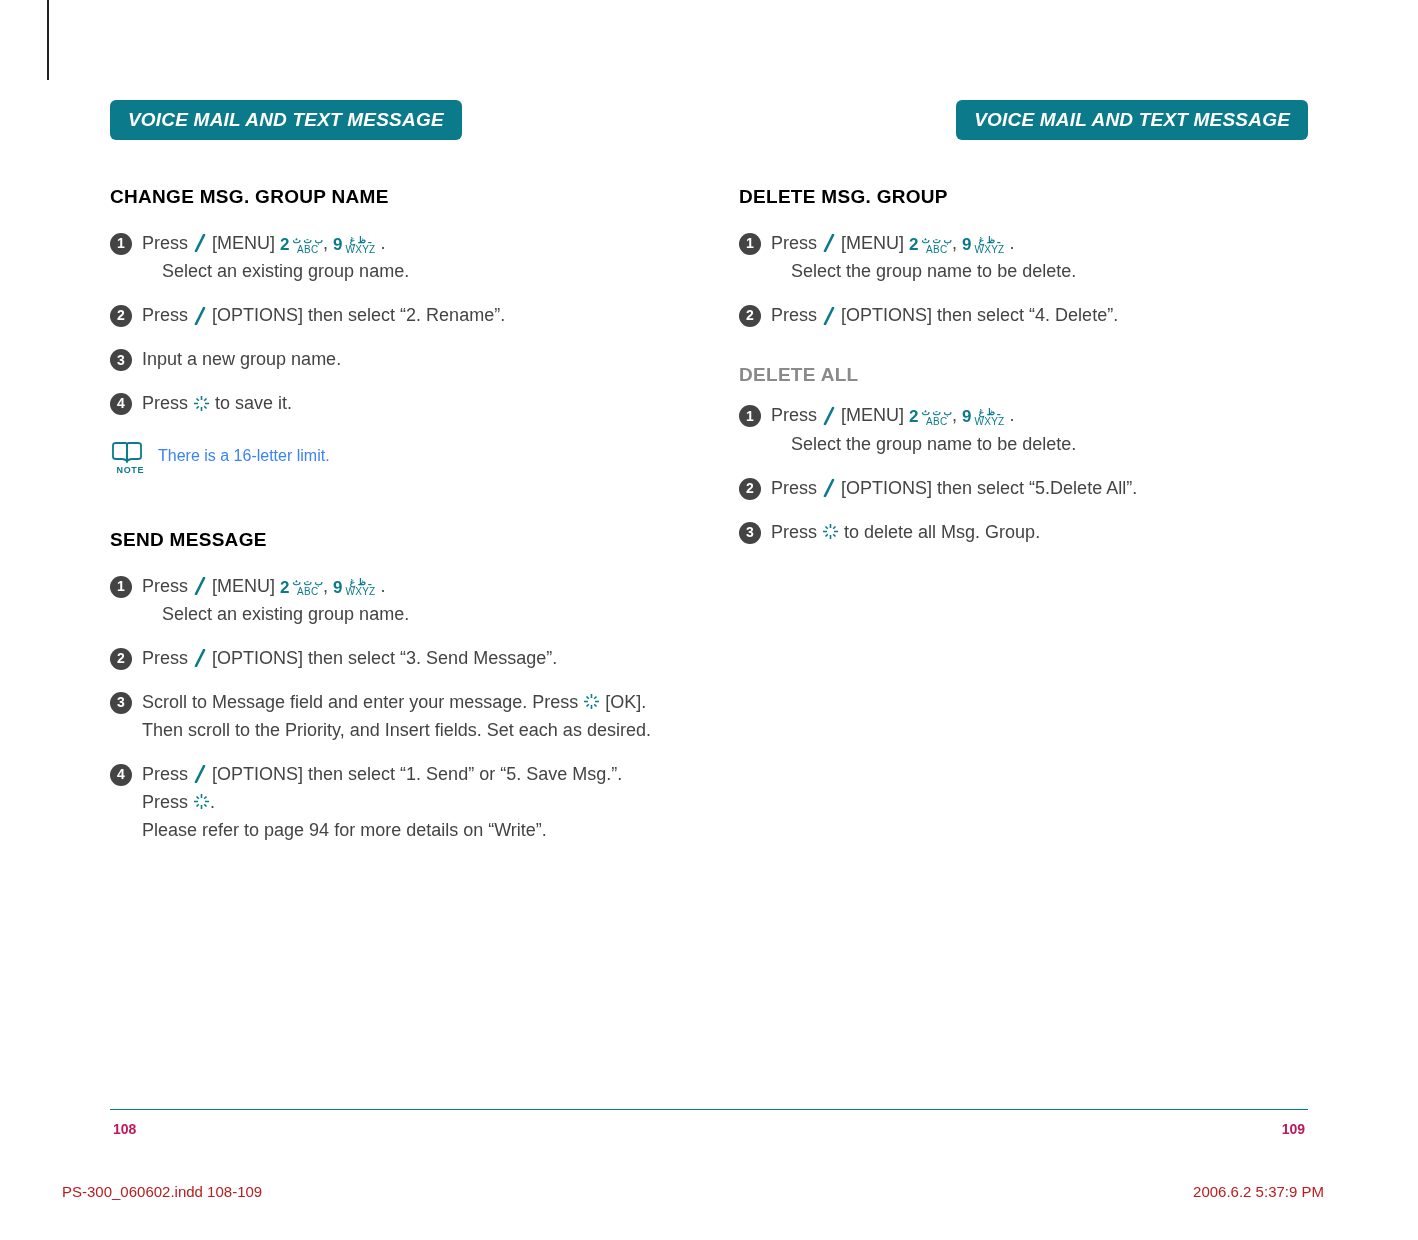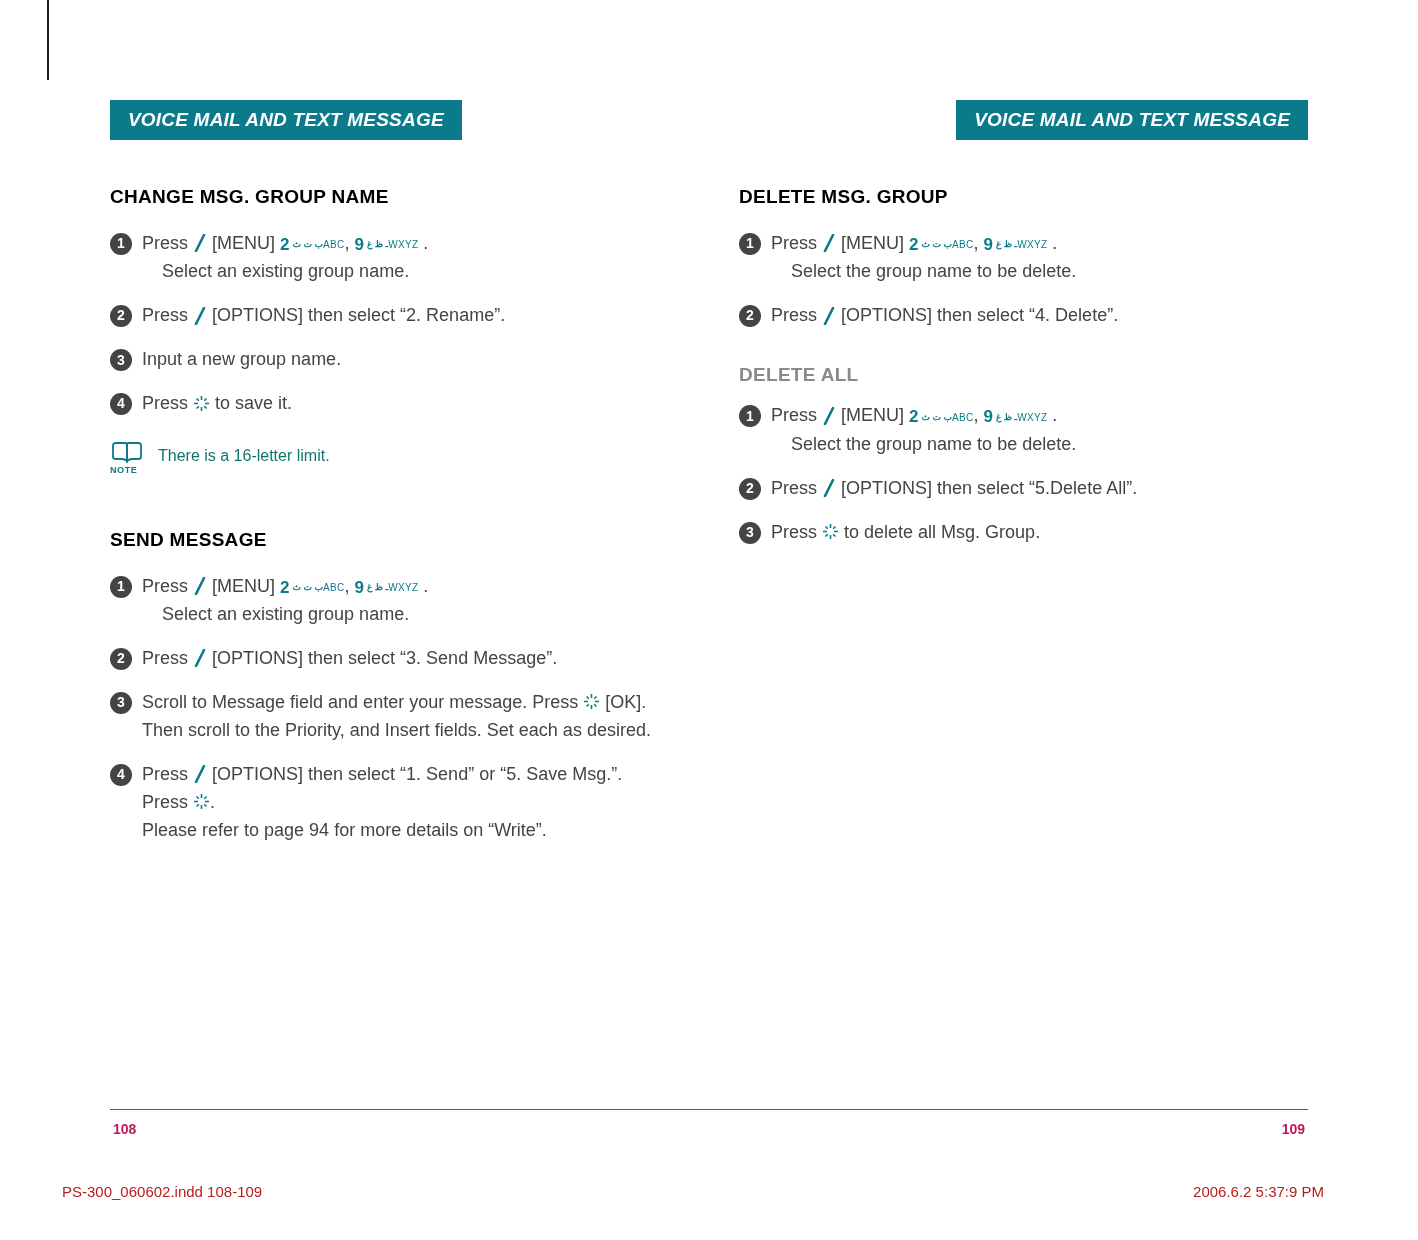--- a/index.html
+++ b/index.html
@@ -1,39 +1,39 @@
 <!DOCTYPE html>
 <html><head>
 <meta charset="utf-8">
 <style>
 html,body{margin:0;padding:0;font-family:"Myriad Pro","Segoe UI",Arial,sans-serif;color:#4a4a4a;background:#fff}
 .page{width:1418px;height:1240px;position:relative;box-sizing:border-box}
 .spread{display:flex;padding:100px 110px 0 110px;gap:60px}
 .col{flex:1;min-width:0}
-.banner{display:inline-block;background:#0b7a8a;color:#fff;font-weight:700;font-size:19px;padding:9px 18px;border-radius:0;letter-spacing:.2px;font-style:italic}
+.banner{display:inline-block;background:#0b7a8a;color:#fff;font-weight:700;font-size:19px;padding:9px 18px;border-radius:6px;letter-spacing:.2px;font-style:italic}
 .right .banner-wrap{text-align:right}
 .section-title{font-weight:700;color:#000000;font-size:19px;margin:46px 0 22px 0;letter-spacing:.3px}
 .sub-title{font-weight:700;color:#8a8a8a;font-size:19px;margin:34px 0 16px 0;letter-spacing:.3px}
 .step{display:flex;align-items:flex-start;gap:10px;margin:16px 0;font-size:18px;line-height:1.55;color:#444}
 .bul{flex:0 0 auto;width:22px;height:22px;border-radius:50%;background:#444;color:#fff;display:flex;align-items:center;justify-content:center;font-size:14px;font-weight:700;margin-top:3px}
 .step-body{flex:1}
 .indent{padding-left:20px;display:block}
 .note-row{display:flex;align-items:center;gap:14px;margin:22px 0 0 0}
 .note-icon{width:34px;height:30px;flex:0 0 auto}
 .note-icon svg{width:34px;height:24px;display:block}
-.note-label{font-size:9px;font-weight:700;color:#0b7a8a;text-align:left;letter-spacing:.6px}
-.note-text{font-size:16px;color:#0f766e}
+.note-label{font-size:9px;font-weight:700;color:#0b7a8a;text-align:right;letter-spacing:.6px}
+.note-text{font-size:16px;color:#3b82f6}
 .slash{display:inline-block;vertical-align:middle}
 .slash svg{width:14px;height:18px;vertical-align:-3px}
 .spark{display:inline-block;vertical-align:middle}
 .spark svg{width:17px;height:17px;vertical-align:-2px}
 .keynum{display:inline-flex;align-items:center;gap:3px;color:#0b7a8a;font-weight:700;font-size:17px;vertical-align:-1px}
 .keynum .sub{font-size:10px;font-weight:400;letter-spacing:.3px}
 .keynum .ar{font-size:9px;line-height:1;color:#0b7a8a;display:block;text-align:right}
-.keycol{display:flex;flex-direction:row;align-items:flex-start;line-height:1}
+.keycol{display:flex;flex-direction:column;align-items:center;line-height:1}
 hr.foot-rule{position:absolute;left:110px;right:110px;bottom:130px;border:none;border-top:1.5px solid #0b7a8a;margin:0}
 .pgno{position:absolute;bottom:103px;font-size:14px;color:#be185d;font-weight:600}
 .pgno.left{left:113px}
 .pgno.right{right:113px}
 .printmark{position:absolute;left:62px;bottom:40px;font-size:15px;color:#b91c1c}
 .printmark.right{left:auto;right:94px}
 .cropbar{position:absolute;left:47px;top:0;width:2px;height:80px;background:#222}
 </style>
 </head>
 <body>

